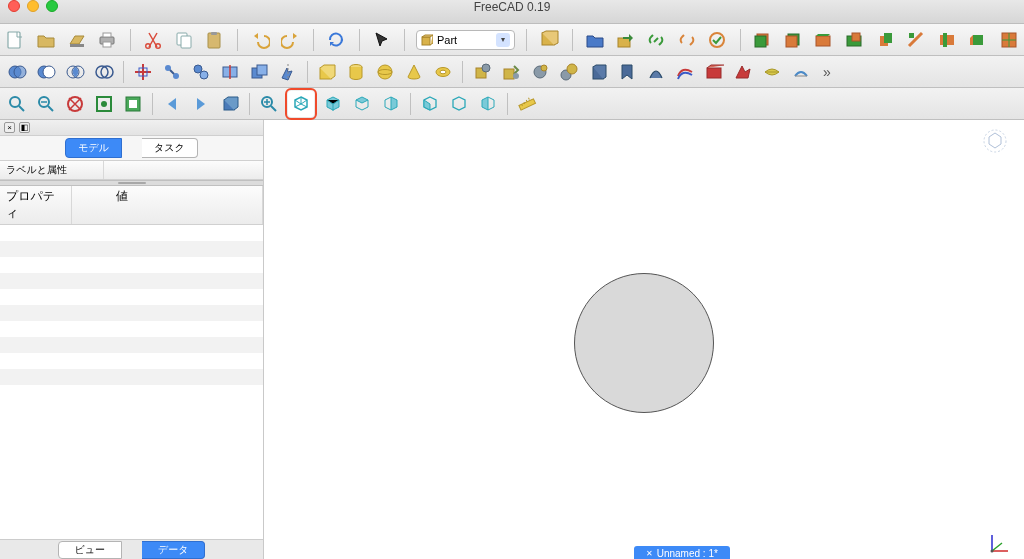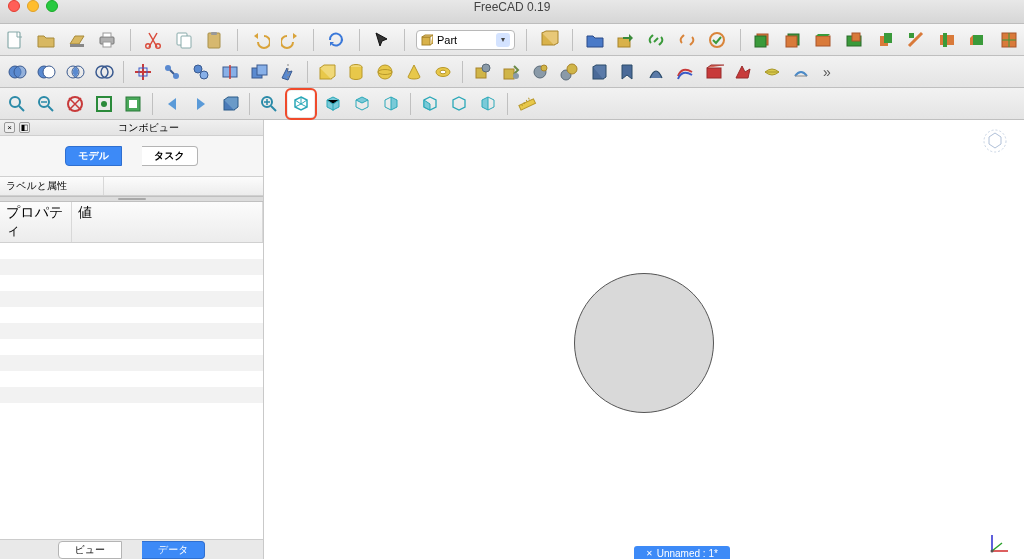--- a/index.html
+++ b/index.html
@@ -16,35 +16,35 @@
 .sep { width:1px; height:22px; background:#c0c0c0; margin:0 3px; }
 .wbselect { width:112px; height:20px; border:1px solid #b8b8b8; border-radius:4px; background:#fff; display:flex; align-items:center; font-size:11px; padding:0 4px; gap:4px; position:relative;}
 .wbselect::after { content:"▾"; position:absolute; right:4px; font-size:8px; color:#444; background:#d4e3ff; width:14px; height:14px; border-radius:3px; display:flex; align-items:center; justify-content:center;}
 .row2, .row3 { height: 32px; background: linear-gradient(#f2f2f2,#e4e4e4); border-bottom:1px solid #bfbfbf; display:flex; align-items:center; padding:0 4px; gap:3px;}
 .hl { border:2px solid #f04a2b; border-radius:6px; padding:1px; }
 .main { display:flex; height: calc(559px - 22px - 32px - 32px - 32px); }
 .sidebar { width:264px; background:#f6f6f6; border-right:1px solid #c9c9c9; display:flex; flex-direction:column; }
 .panelhdr { height:16px; background:linear-gradient(#f0f0f0,#e3e3e3); display:flex; align-items:center; font-size:10px; padding-left:4px; border-bottom:1px solid #cfcfcf; gap:4px;}
 .closebox { width:11px; height:11px; border:1px solid #999; border-radius:2px; background:#eee; font-size:8px; display:flex; align-items:center; justify-content:center;}
 .panelttl { flex:1; text-align:center; font-size:10px;}
-.tabsrow { display:flex; justify-content:center; padding:10px 0;font-weight:bold;}
+.tabsrow { display:flex; justify-content:center; padding:2px 0;}
 .tabbtn { font-size:10px; padding:2px 12px; border:1px solid #b4b4b4; background:#fff;}
 .tabbtn.a { background:#3d8af7; color:#fff; border-color:#2f6fd0;}
 .tabbtn:first-child { border-radius:4px 0 0 4px;}
 .tabbtn:last-child { border-radius:0 4px 4px 0; border-left:none;margin-left:20px;}
 .colhdr { display:flex; font-size:10px; background:linear-gradient(#fcfcfc,#ececec); border-top:1px solid #d0d0d0; border-bottom:1px solid #d0d0d0;align-items:flex-end;}
 .colhdr div { padding:2px 6px; border-right:1px solid #d8d8d8;}
 .tree { flex:0 0 172px; font-size:11px; padding:3px 4px; background:#fff; overflow:auto;}
 .trow { display:flex; align-items:center; gap:3px; padding:1px 0;}
 .ind1 { padding-left:0;} .ind2 { padding-left:14px;} .ind3 { padding-left:34px;}
 .diamond { width:10px; height:10px; background:#7aa9e8; transform:rotate(45deg);}
 .cylico { width:10px; height:10px; background:#d5a845; border-radius:2px;}
 .splith { height:6px; background:#dcdcdc; border-top:1px solid #c0c0c0; border-bottom:1px solid #c0c0c0; display:flex; justify-content:center;}
 .splith::after{content:"";width:28px;height:2px;background:#a8a8a8;border-radius:2px;margin-top:1px;}
-.propcolhdr { display:flex; font-size:14px; background:linear-gradient(#fcfcfc,#ececec); border-bottom:1px solid #d0d0d0;}
+.propcolhdr { display:flex; font-size:12px; background:linear-gradient(#fcfcfc,#ececec); border-bottom:1px solid #d0d0d0;gap:38px;}
 .propcolhdr div { padding:2px 6px; border-right:1px solid #d8d8d8;}
 .propbody { flex:1; background:#fff;}
 .propbody .striperow { height:16px;}
 .propbody .striperow:nth-child(even){background:#f2f2f2;}
 .bottomtabs { display:flex; justify-content:center; padding:1px 0 2px; background:#e9e9e9; border-top:1px solid #ccc;}
 .bottomtabs .tabbtn { padding:1px 16px;}
 .viewport { flex:1; background:#fff; position:relative;}
 .circle { position:absolute; left:calc(50% - 70px); top:calc(50% - 68px); width:140px; height:140px; border-radius:50%; background:#d9d9d9; border:1px solid #555;}
 .navcube { position:absolute; top:8px; right:16px; width:26px; height:26px;}
 .axes { position:absolute; bottom:6px; right:8px; width:28px; height:28px;}
@@ -515,21 +515,20 @@
         <path d="M5 10v-2M8 9v-2M11 8v-2M14 7v-2" stroke="#b8982a" transform="rotate(-25 10 10)"></path>
       </svg>
     </div>
 </div>
 
 <div class="main">
   <div class="sidebar">
     <div class="panelhdr">
       <div class="closebox">×</div>
       <div class="closebox">◧</div>
-      <div class="panelttl">コンボビュー</div>
     </div>
     <div class="tabsrow">
       <div class="tabbtn a">モデル</div>
       <div class="tabbtn">タスク</div>
     </div>
     <div class="colhdr">
       <div style="flex:0 0 104px">ラベルと属性</div>
     </div>
     <div class="splith"></div>
     <div class="propcolhdr">

